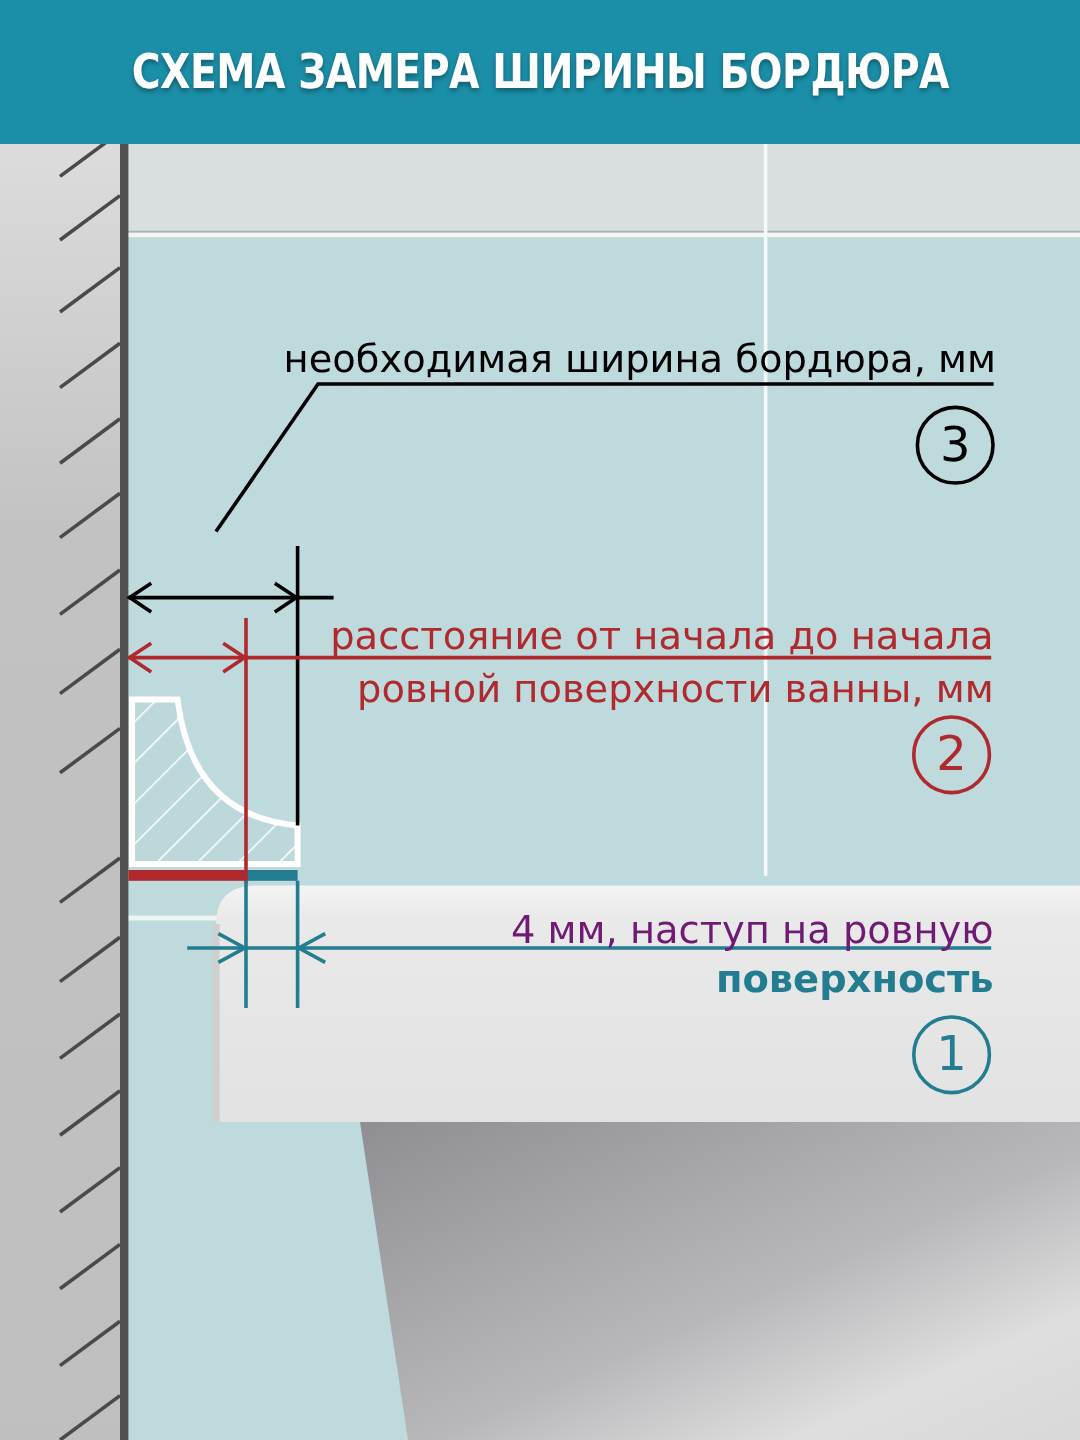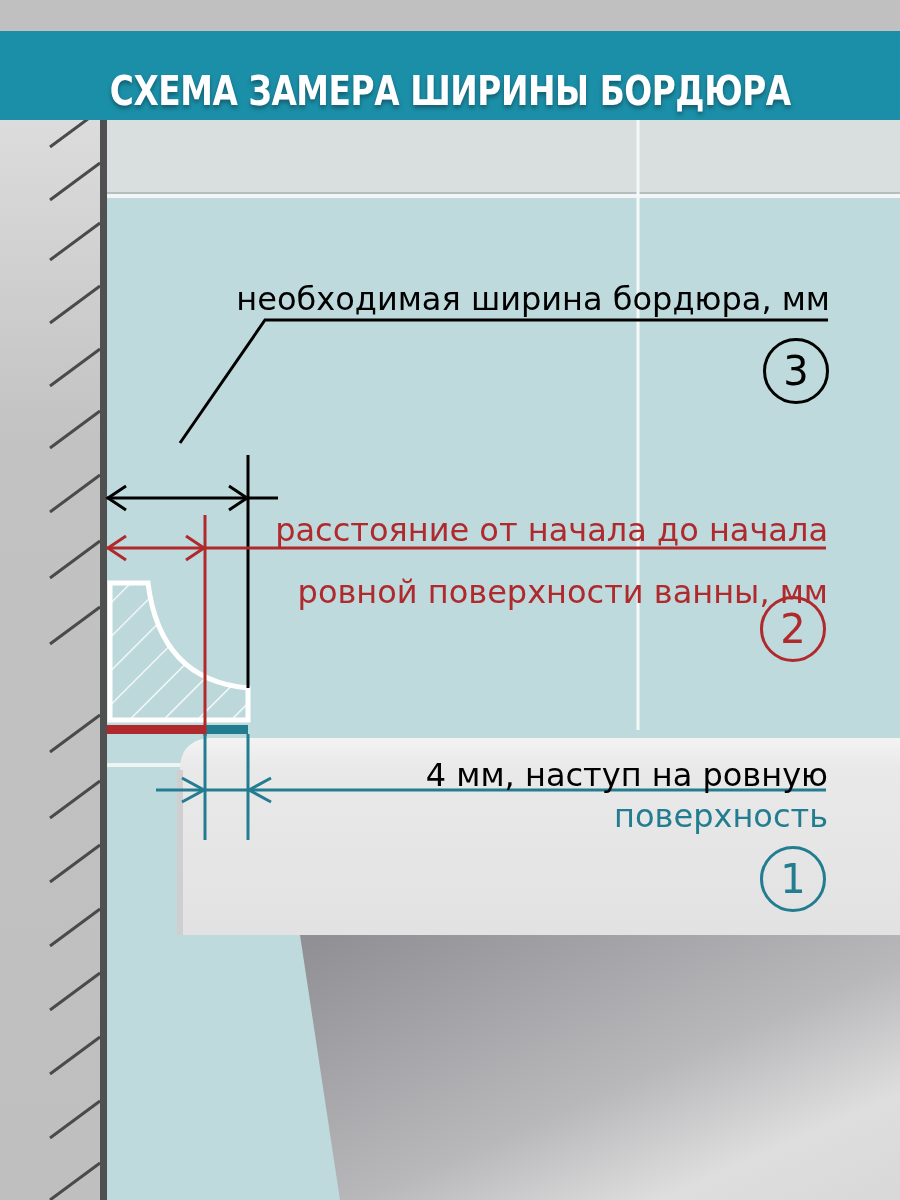--- a/index.html
+++ b/index.html
@@ -1,17 +1,17 @@
 <!DOCTYPE html>
 <html><head>
 <meta charset="utf-8">
 <style>
   html, body { margin:0; padding:0; }
   body { width:900px; height:1200px; position:relative; overflow:hidden; background:#c0c0c0; font-family:"Liberation Sans", sans-serif; }
-  .header { position:absolute; left:0; top:0; width:900px; height:120px; background:#1b8fa8; display:flex; align-items:center; justify-content:center;margin-top:31px; }
+  .header { position:absolute; left:0; top:0; width:900px; height:120px; background:#1b8fa8; display:flex; align-items:center; justify-content:center; }
   .header h1 { margin:0; color:#fff; font-family:"DejaVu Sans", sans-serif; font-size:40px; font-weight:bold; letter-spacing:-0.5px; text-shadow:0 3px 5px rgba(0,0,0,0.35); white-space:nowrap; transform:scaleX(0.82); }
   svg { position:absolute; left:0; top:120px; }
   .lbl { position:absolute; font-family:"DejaVu Sans", sans-serif; font-size:32px; text-align:right; white-space:nowrap; }
   .circle { position:absolute; width:66px; height:66px; border-radius:50%; box-sizing:border-box; display:flex; align-items:center; justify-content:center; font-family:"DejaVu Sans", sans-serif; font-size:40px; }
 </style>
 </head>
 <body>
 
 <div class="header">
   <h1>СХЕМА ЗАМЕРА ШИРИНЫ БОРДЮРА</h1>
@@ -104,18 +104,18 @@
     <line x1="156" y1="790" x2="826" y2="790"></line>
     <polyline points="182,778 204,790 182,802"></polyline>
     <polyline points="271,778 249,790 271,802"></polyline>
   </g>
 </svg>
 
 <div class="lbl" style="right:70px; top:280px; color:#000;">необходимая ширина бордюра, мм</div>
 <div class="circle" style="left:763px; top:338px; border:3px solid #000; color:#000;">3</div>
 
 <div class="lbl" style="right:72px; top:511px; color:#b0292d;">расстояние от начала до начала</div>
-<div class="lbl" style="right:72px; top:555px; color:#b0292d;margin-top:18px;">ровной поверхности ванны, мм</div>
+<div class="lbl" style="right:72px; top:555px; color:#b0292d;">ровной поверхности ванны, мм</div>
 <div class="circle" style="left:760px; top:596px; border:3px solid #b0292d; color:#b0292d;">2</div>
 
-<div class="lbl" style="right:72px; top:756px; color:#000000;">4 мм, наступ на ровную</div>
-<div class="lbl" style="right:72px; top:797px; color:#227d91;">поверхность</div>
+<div class="lbl" style="right:72px; top:756px; color:#701a75;">4 мм, наступ на ровную</div>
+<div class="lbl" style="right:72px; top:797px; color:#227d91;font-weight:bold;">поверхность</div>
 <div class="circle" style="left:760px; top:846px; border:3px solid #227d91; color:#227d91;">1</div>
 
 </body></html>

